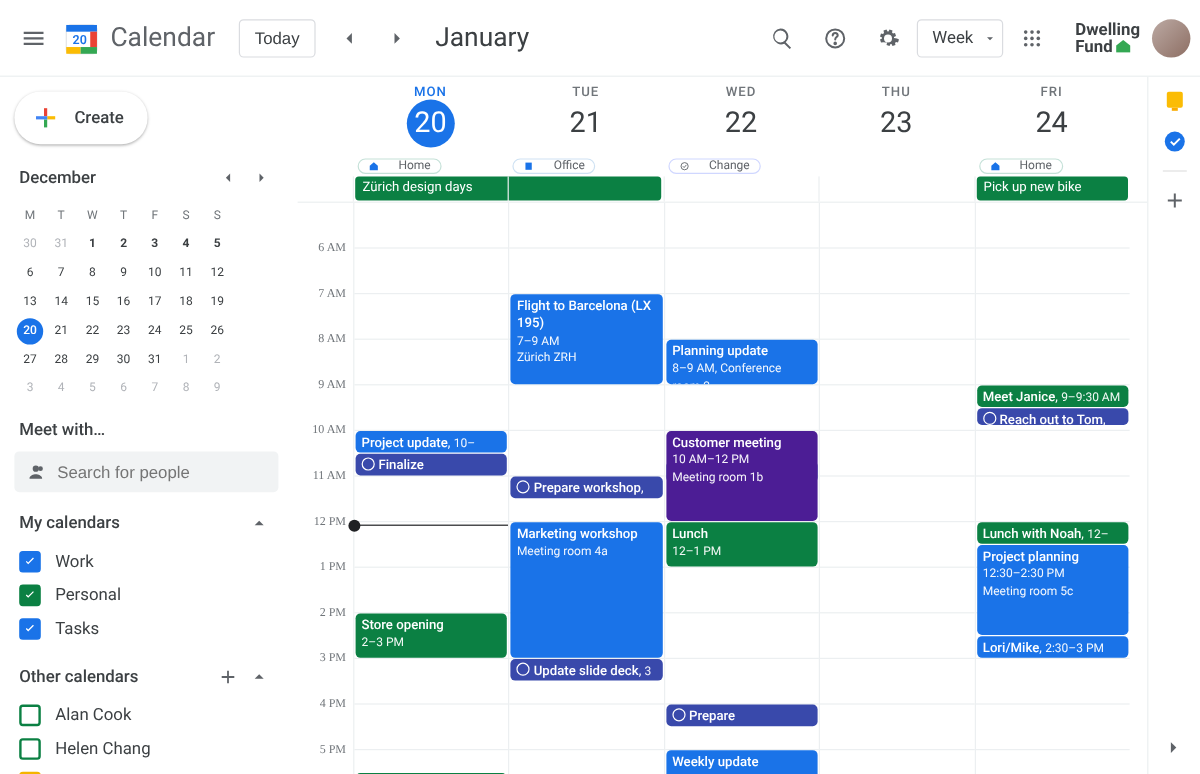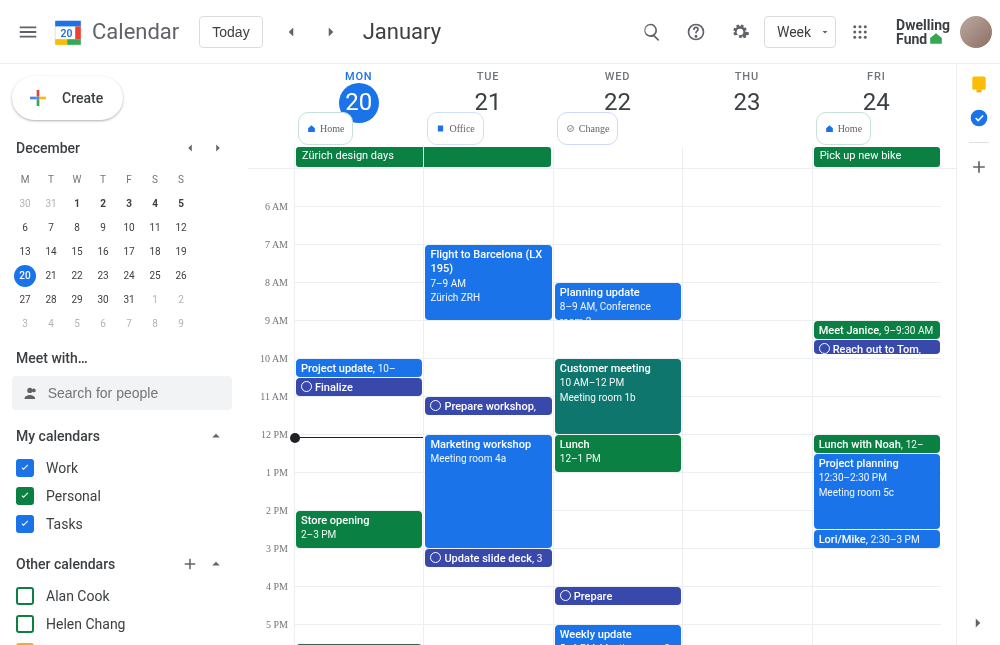--- a/index.html
+++ b/index.html
@@ -45,21 +45,21 @@
 .section-icons { display: flex; gap: 2px; }
 .small-ibtn { width: 24px; height: 24px; color: #5f6368; display: flex; align-items: center; justify-content: center; cursor: pointer; }
 
 .calendar { flex: 1; display: flex; flex-direction: column; position: relative; }
 .cal-head { display: flex; padding-left: 46px; padding-right: 15px; }
 .col-head { flex: 1; text-align: center; padding: 6px 0 0; position: relative; }
 .dow-label { font-size: 11px; font-weight: 500; color: #70757a; letter-spacing: 0.8px; }
 .col-head.today .dow-label { color: #1a73e8; }
 .date-num { font-size: 24px; color: #3c4043; line-height: 38px; width: 40px; height: 40px; border-radius: 50%; margin: 0 auto; }
 .col-head.today .date-num { background: #1a73e8; color: #fff; }
-.loc-chip { position: absolute; bottom: -22px; left: 4px; display: inline-flex; align-items: center; gap: 4px; font-size: 10px; background: #fff; padding: 10px 8px; border-radius: 10px; border: 1px solid #dadce0; color: #5f6368; z-index: 5; font-family: Liberation Serif, serif; }
+.loc-chip { position: absolute; bottom: -22px; left: 4px; display: inline-flex; align-items: center; gap: 16px; font-size: 10px; background: #fff; padding: 0 8px; border-radius: 10px; border: 1px solid #dadce0; color: #5f6368; z-index: 5; }
 .loc-chip.home { border-color: #c5e1d8; }
 .loc-chip.office { border-color: #cfe2f3; }
 .loc-chip.change { border-color: #d0d7ff; }
 .allday-row { display: flex; padding-left: 46px; padding-right: 15px; margin-top: 24px; height: 22px; border-bottom: 1px solid #eceff1; }
 .allday-cell { flex: 1; border-left: 1px solid #eceff1; position: relative; }
 .allday-ev { position: absolute; top: 0; height: 20px; border-radius: 3px; color: #fff; font-size: 11px; padding: 2px 6px; overflow: hidden; white-space: nowrap; }
 .grid-scroll { flex: 1; overflow-y: auto; position: relative; }
 .time-col { position: absolute; left: 0; top: 0; width: 46px; }
 .hour-label { height: 38px; font-size: 10px; color: #70757a; text-align: right; padding-right: 6px; position: relative; top: -6px; font-family: Liberation Serif, serif; }
 .day-cols { display: flex; margin-left: 46px; position: relative; margin-right: 15px; }
@@ -447,21 +447,21 @@
             <div class="hour-line"></div>
             <div class="hour-line"></div>
             <div class="hour-line"></div>
             <div class="hour-line"></div>
             <div class="hour-line"></div>
             <div class="hour-line"></div>
             <div class="hour-line"></div>
             <div class="hour-line"></div>
             <div class="event" style="background: rgb(26, 115, 232); top: 114px; height: 37px;"><span class="etitle">Planning update</span><br><span class="esub">8–9 AM, Conference room 2</span></div>
             <div class="event task" style="background: rgb(57, 73, 171); top: 171px; height: 18px; margin-top: 44px;"><span class="etitle">Summarize findings</span>, </div>
-            <div class="event" style="background: #0f766e; top: 190px; height: 75px;"><span class="etitle">Customer meeting</span><br><span class="esub">10 AM–12 PM</span><br><span class="esub">Meeting room 1b</span></div>
+            <div class="event" style="background: #4c1d95; top: 190px; height: 75px;"><span class="etitle">Customer meeting</span><br><span class="esub">10 AM–12 PM</span><br><span class="esub">Meeting room 1b</span></div>
             <div class="event" style="background: rgb(11, 128, 67); top: 266px; height: 37px;"><span class="etitle">Lunch</span><br><span class="esub">12–1 PM</span></div>
             <div class="event task" style="background: rgb(57, 73, 171); top: 418px; height: 18px;"><span class="etitle">Prepare presentation</span>, </div>
             <div class="event" style="background: rgb(26, 115, 232); top: 456px; height: 37px;"><span class="etitle">Weekly update</span><br><span class="esub">5–6 PM, Meeting room 2c</span></div>
           </div>
           <div class="day-col" id="dc3">
             <div class="hour-line"></div>
             <div class="hour-line"></div>
             <div class="hour-line"></div>
             <div class="hour-line"></div>
             <div class="hour-line"></div>

